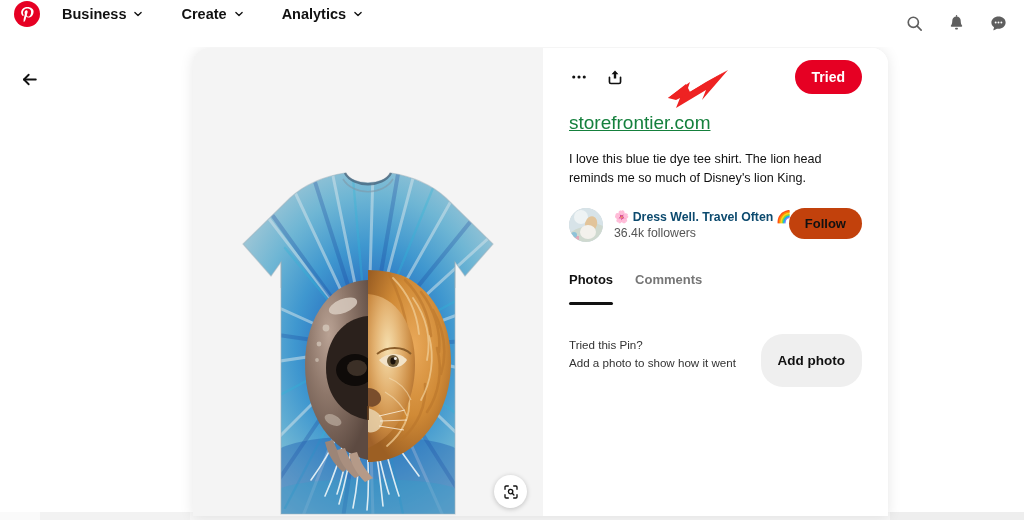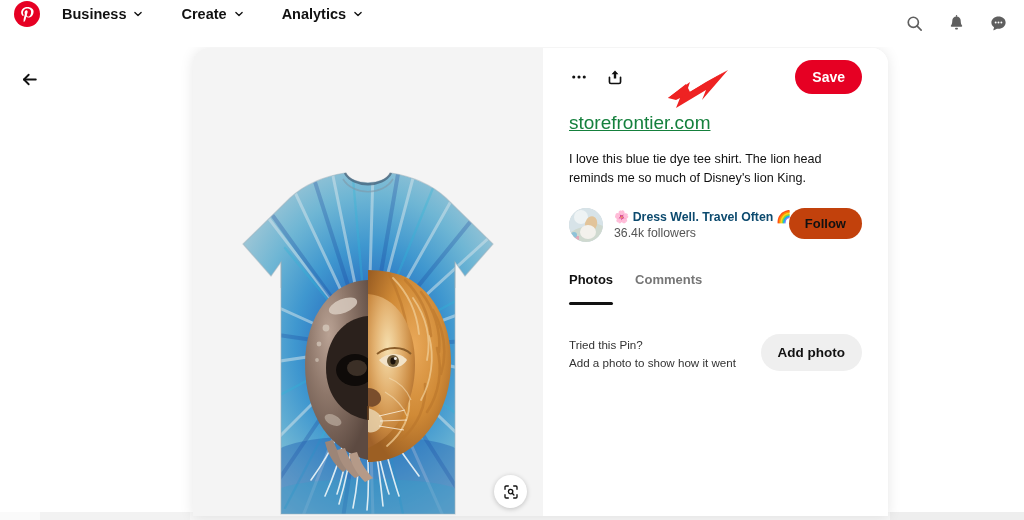--- a/index.html
+++ b/index.html
@@ -157,21 +157,21 @@
   .tried-row {
     display:flex; align-items:center; position:relative;
     margin-top:29px; height:40px;
   }
   .tried-txt { font-size:11.6px; color:#333; line-height:1.55; }
   .addphoto-btn {
     position:absolute; right:0; top:0;
     background:#efefef; color:#111;
     font-size:13.5px; font-weight:bold;
     border:none; border-radius:22px;
-    padding:12px 17px; cursor:pointer;
+    padding:20px 17px; cursor:pointer;
     font-family:"Liberation Sans", sans-serif;
     line-height:1;
   }
 
   
   .annot-arrow {
     position:absolute; left:660px; top:68px;
     width:70px; height:42px; z-index:60; pointer-events:none;
   }
 
@@ -459,21 +459,21 @@
             <circle cx="12" cy="12" r="2.1" fill="#111"></circle>
             <circle cx="19" cy="12" r="2.1" fill="#111"></circle>
           </svg>
         </div>
         <div class="act-ico share">
           <svg width="18" height="18" viewBox="0 0 24 24">
             <path d="M12 3.2L7.4 8.2h3V14h3.2V8.2h3z" fill="#111"></path>
             <path d="M4.6 12.4v6.2c0 1.1.9 2 2 2h10.8c1.1 0 2-.9 2-2v-6.2" fill="none" stroke="#111" stroke-width="2.2" stroke-linecap="round"></path>
           </svg>
         </div>
-        <button class="save-btn">Save</button>
+        <button class="save-btn">Tried</button>
       </div>
 
       <a class="src-link">storefrontier.com</a>
 
       <div class="pin-desc">I love this blue tie dye tee shirt. The lion head reminds me so much of Disney's lion King.</div>
 
       <div class="profile-row">
         <div class="avatar">
           <svg width="34" height="34" viewBox="0 0 34 34">
             <defs>

